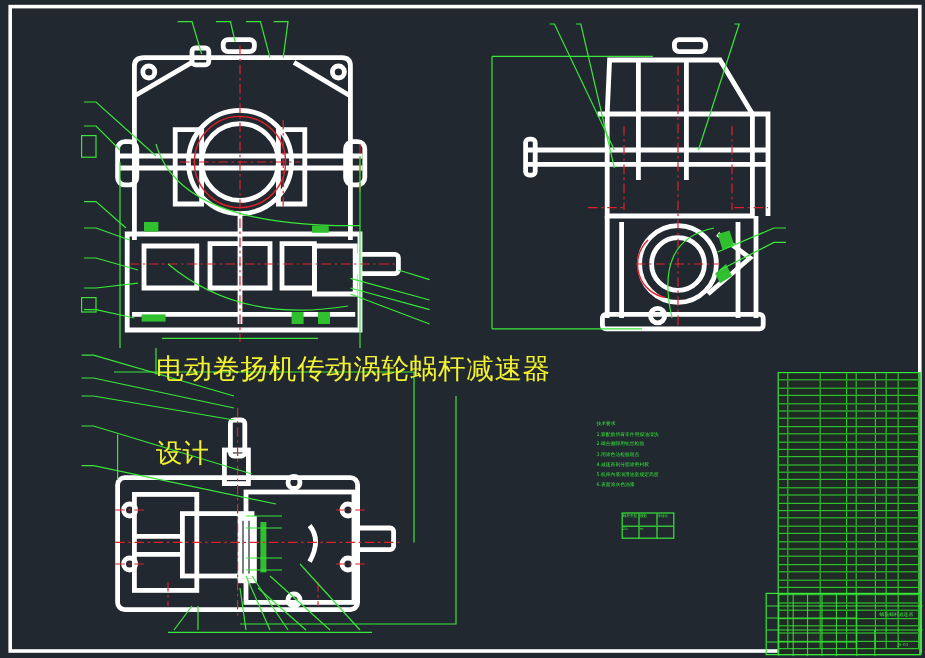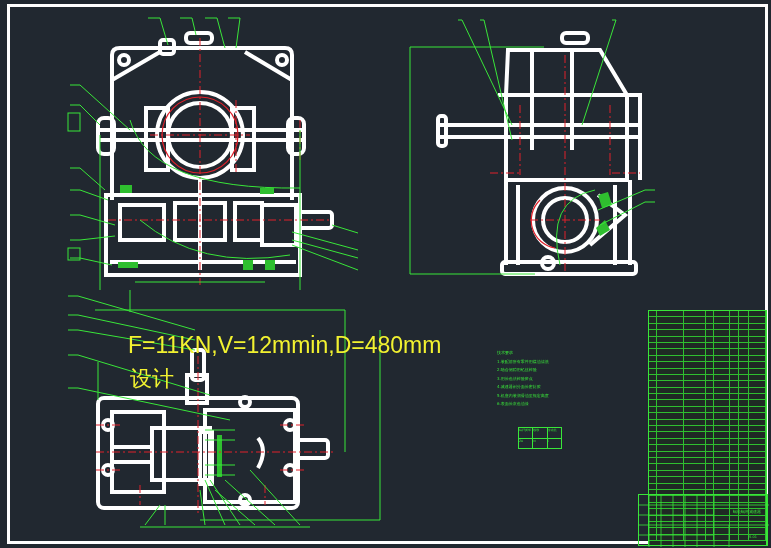--- a/index.html
+++ b/index.html
@@ -185,21 +185,21 @@
       <path d="M225 525 L205 480"></path>
       <path d="M240 525 L210 480"></path>
       <path d="M255 525 L215 490"></path>
       <path d="M275 525 L225 480"></path>
       <path d="M300 525 L250 470"></path>
       <path d="M140 527 L310 527"></path>
       <path d="M205 430 L235 430 M205 440 L235 440 M205 465 L235 465 M205 475 L235 475"></path>
     </g>
   </svg>
 
-  <div class="title-text t2">F=11KN,V=12mmin,D=480mm</div>
+  <div class="title-text t1">电动卷扬机传动涡轮蜗杆减速器</div>
   <div class="title-text t3">设计</div>
 
   <div class="notes">
     <div>技术要求</div>
     <div>1.装配前所有零件用煤油清洗</div>
     <div>2.啮合侧隙用铅丝检验</div>
     <div>3.用涂色法检验斑点</div>
     <div>4.减速器剖分面涂密封胶</div>
     <div>5.机座内装润滑油至规定高度</div>
     <div>6.表面涂灰色油漆</div>

